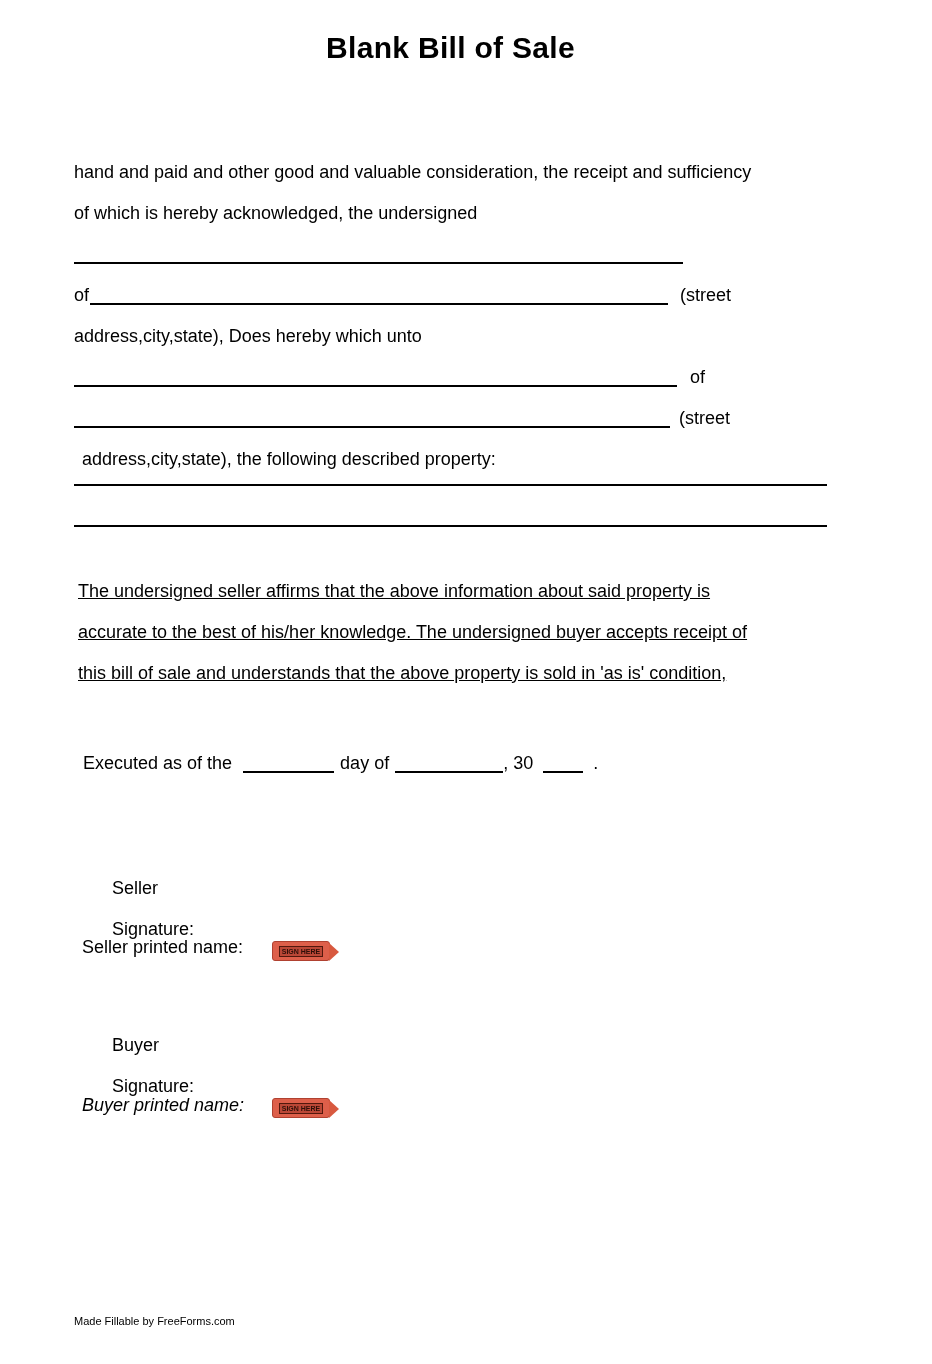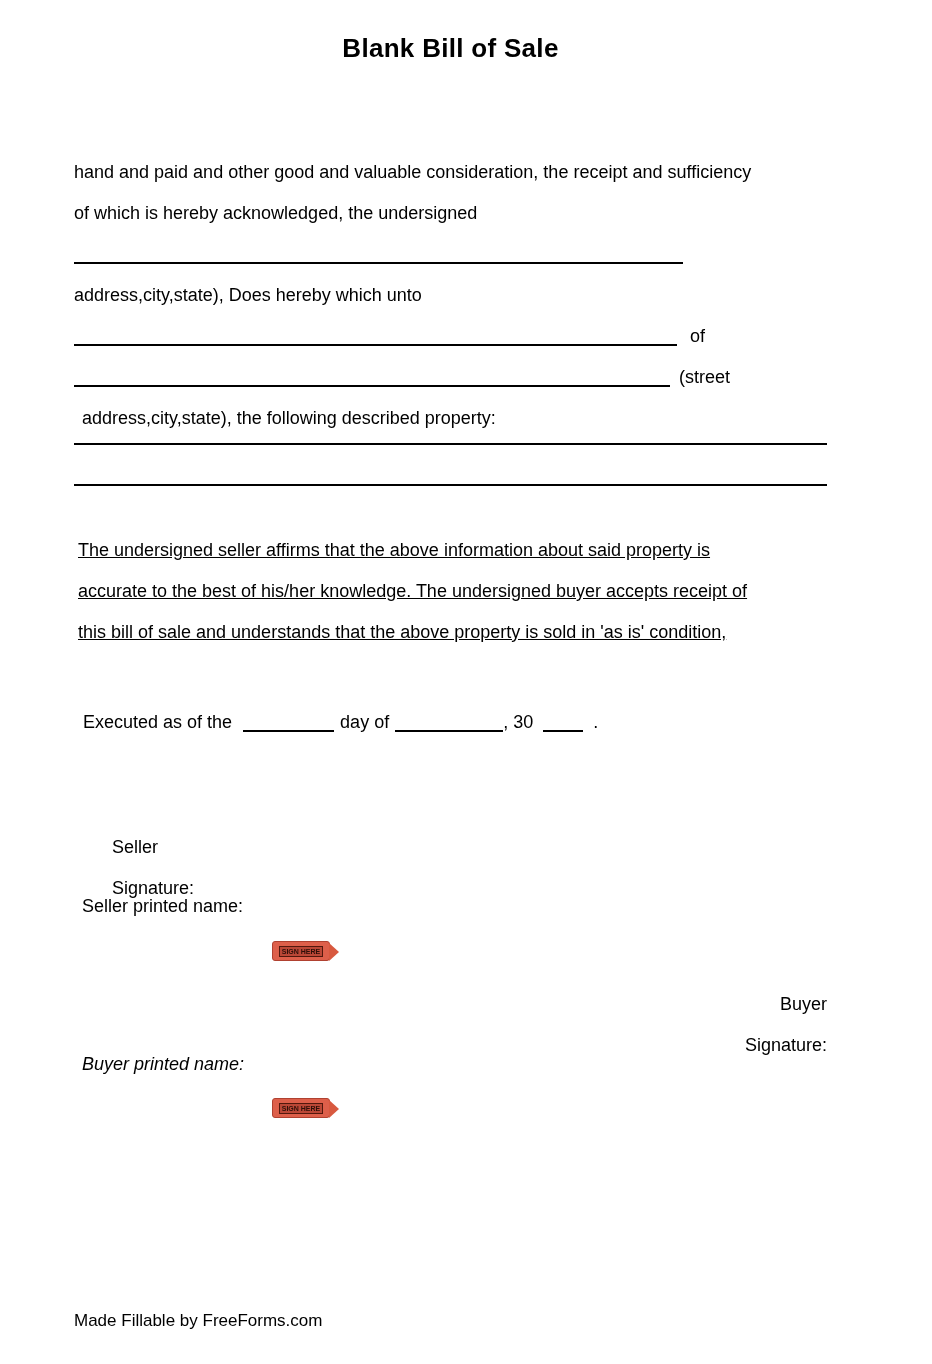--- a/index.html
+++ b/index.html
@@ -8,41 +8,41 @@
     width:932px; height:1364px;
     background:#ffffff;
     font-family:"Liberation Sans", sans-serif;
     font-size:18px;
     color:#000000;
     overflow:hidden;
   }
   .content { position:absolute; left:74px; top:0; width:753px; }
   .title {
     margin:30px 0 0 0;
-    font-size:26px; font-weight:bold;
+    font-size:30px; font-weight:bold;
     line-height:36px;
     text-align:center;
     letter-spacing:0.3px;
   }
   .row { height:41px; line-height:41px; white-space:nowrap; }
   .frow { display:flex; align-items:baseline;flex-direction:column; }
   .blank {
     display:inline-block;
     height:0;
     border-bottom:2px solid #000000;
     position:relative; top:4px;
     vertical-align:baseline;
   }
   .fullblank { width:100%; }
   .block1 { margin-top:86px; }
   .block2 { margin-top:9px; padding-left:4px;text-decoration:underline; }
   .executed { margin-top:49px; padding-left:9px; }
   .sig-row-seller { margin-top:84px; }
   .printed-row-s { margin-top:18px;text-align:right; }
-  .sig-row-buyer { margin-top:57px;align-items:flex-end; }
+  .sig-row-buyer { margin-top:57px; }
   .printed-row-b { margin-top:19px;font-style:italic; }
   .sig-label { margin-left:28px; }
   .sig-blank { margin-left:38px; flex:1; }
   .printed-blank { margin-left:8px; margin-right:28px; flex:1; }
   .desc-blank { margin-left:8px; flex:1; }
   
   .b-amount { width:219px; margin:0 8px 0 6px; }
   .b-dollar { width:103px; }
   
   .b-seller-name { width:609px; }
@@ -52,21 +52,21 @@
   .gap12 { margin-left:12px; }
   .gap13 { margin-left:13px; }
   .gap9 { margin-left:9px; }
   
   .b-day { width:91px; margin:0 6px 0 11px; }
   .b-month { width:108px; margin-left:6px; }
   .b-year { width:40px; margin-left:10px; }
   .gap10 { margin-left:10px; }
   .footer {
     position:absolute; left:74px; top:1311px;
-    font-size:17px; line-height:20px; white-space:nowrap;
+    font-size:11px; line-height:20px; white-space:nowrap;
   }
   .sign-tag {
     position:absolute;
     width:58px; height:20px;
     background:#dd5f4a;
     border:1px solid #b04130;
     border-radius:3px;
     display:flex; align-items:center; justify-content:center;
     box-sizing:border-box;
   }
@@ -95,20 +95,23 @@
   <div class="content">
 
     <div class="title">Blank Bill of Sale</div>
 
     <div class="block1">
       <div class="row">hand and paid and other good and valuable consideration, the receipt and sufficiency</div>
       <div class="row">of which is hereby acknowledged, the undersigned</div>
 
       <div class="row">
         <span class="blank b-seller-name"></span>
+      </div>
+      <div class="row">
+        <span>of</span><span class="blank b-seller-addr"></span><span class="gap12">(street</span>
       </div>
       <div class="row">address,city,state), Does hereby which unto</div>
 
       <div class="row">
         <span class="blank b-buyer-name"></span><span class="gap13">of</span>
       </div>
       <div class="row">
         <span class="blank b-buyer-addr"></span><span class="gap9">(street</span>
       </div>
       <div class="row frow">

